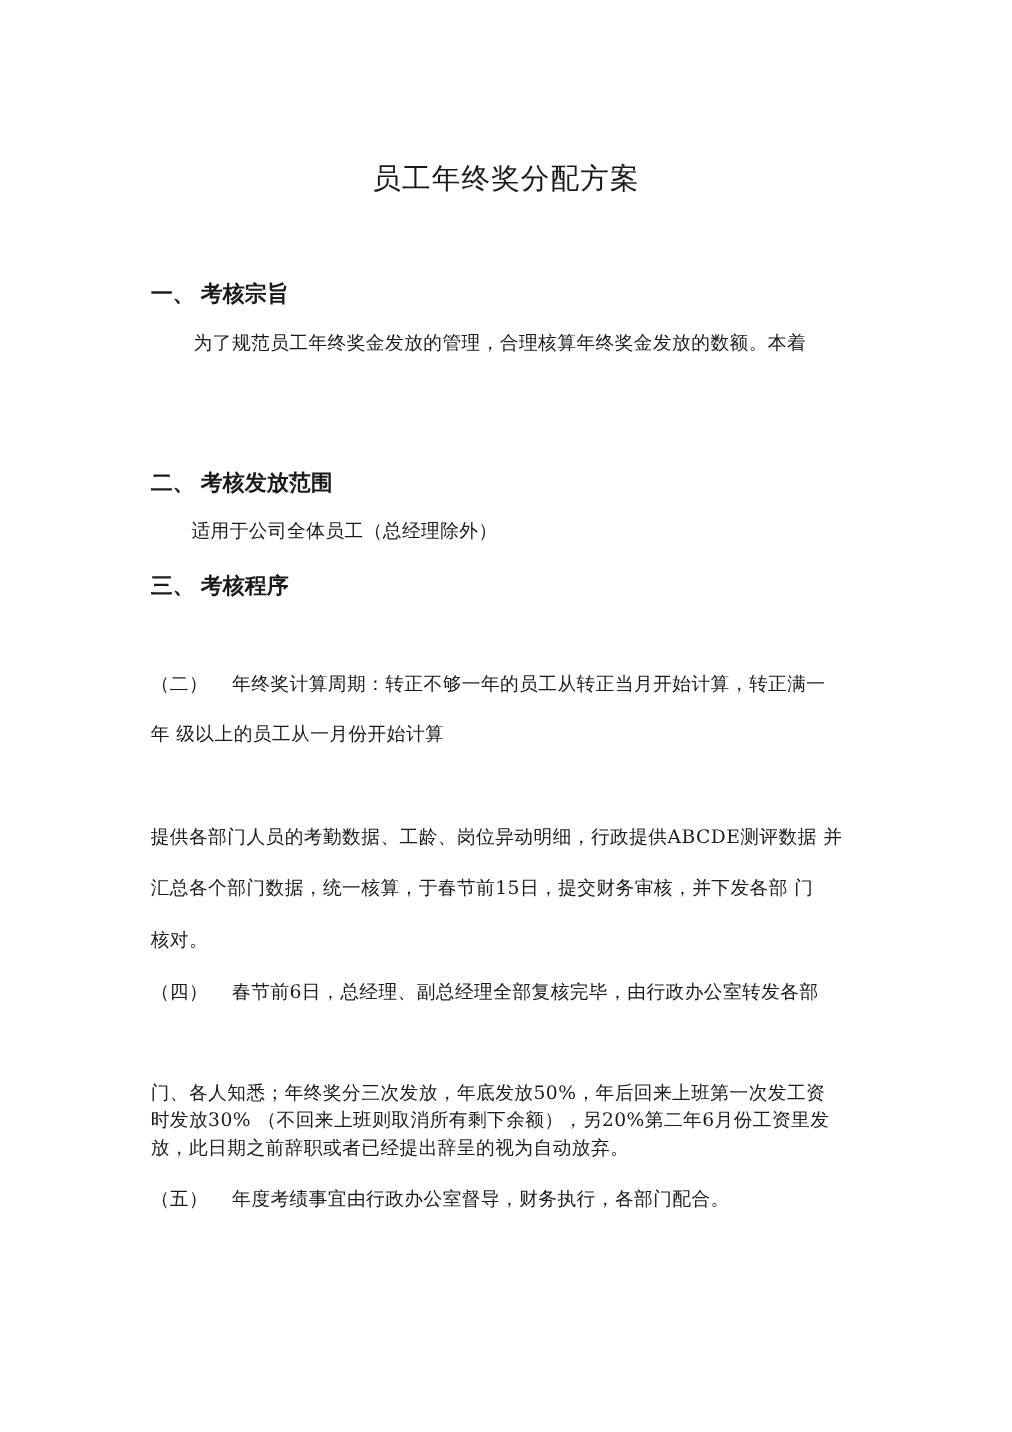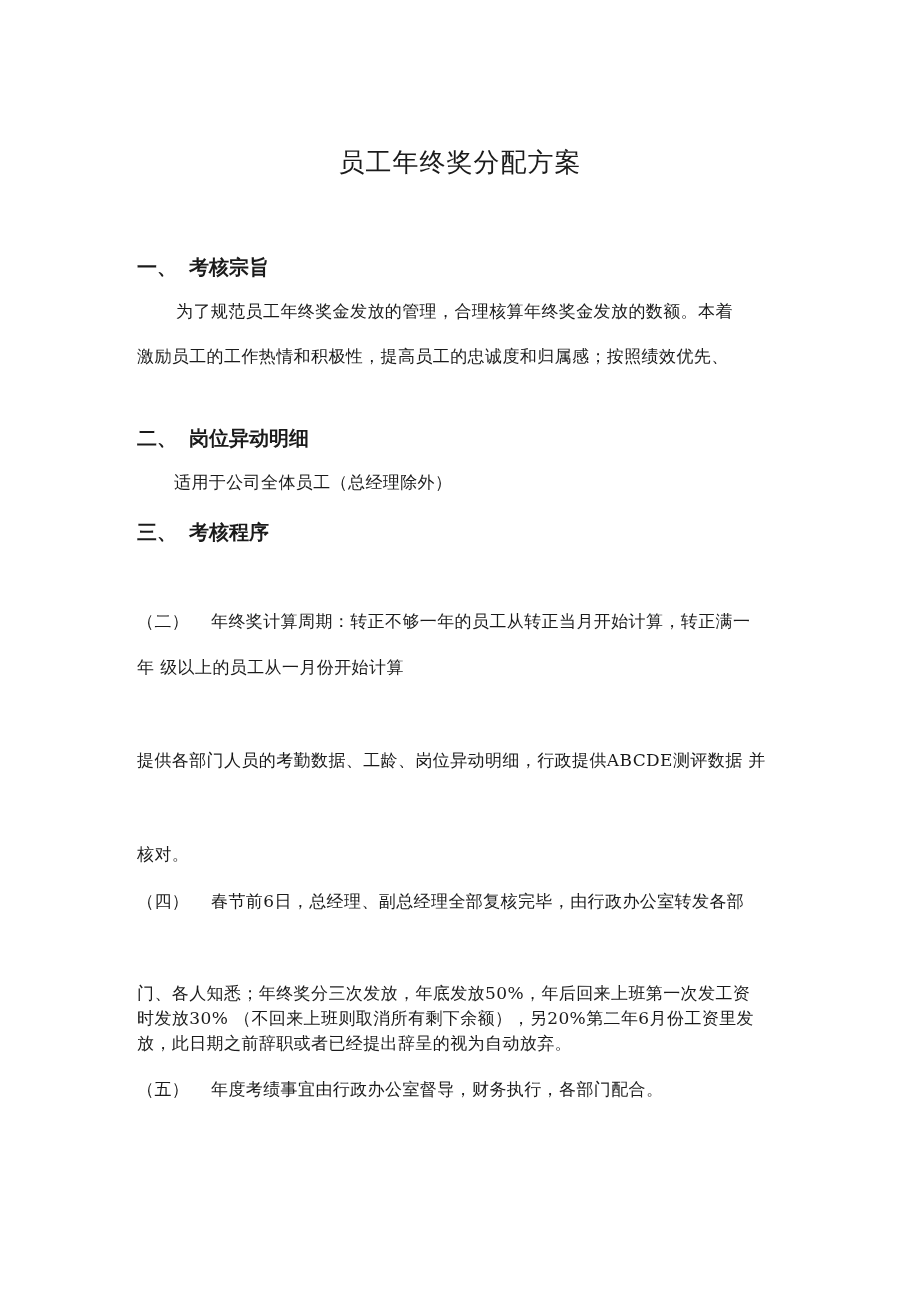--- a/index.html
+++ b/index.html
@@ -30,21 +30,21 @@
     font-size: 26px;
     letter-spacing: 1px;
     font-weight: normal;
     margin: 0;
   }
   .heading {
     position: absolute;
     left: 137px;
     font-size: 20px;
     font-weight: bold;
-    font-family: Liberation Mono, monospace;
+    font-family: Liberation Sans, sans-serif;
     margin: 0;
     white-space: nowrap;
   }
   .line {
     position: absolute;
     font-size: 17px;
     white-space: nowrap;
     margin: 0;
     letter-spacing: 0.4px;
   }
@@ -55,34 +55,34 @@
 </style>
 </head>
 <body>
 
 <div class="page">
 
   <h1 class="title">员工年终奖分配方案</h1>
 
   <h2 class="heading" style="top:254px">一、 考核宗旨</h2>
   <p class="line" style="left:176px; top:300px">为了规范员工年终奖金发放的管理，合理核算年终奖金发放的数额。本着</p>
-  <p class="line" style="left:137px; top:345px">激励员工的工作热情和积极性，提高员工的忠诚度和归属感；按照绩效优先、</p>
 
-  <h2 class="heading" style="top:425px">二、 岗位异动明细</h2>
+  <h2 class="heading" style="top:425px">二、 考核发放范围</h2>
   <p class="line" style="left:174px; top:471px">适用于公司全体员工（总经理除外）</p>
 
   <h2 class="heading" style="top:519px">三、 考核程序</h2>
 
 
   <p class="line" style="left:137px; top:610px">
     <span class="marker">（二）</span><span>年终奖计算周期：转正不够一年的员工从转正当月开始计算，转正满一</span>
   </p>
   <p class="line" style="left:137px; top:656px">年 级以上的员工从一月份开始计算</p>
 
   <p class="line" style="left:137px; top:749px">提供各部门人员的考勤数据、工龄、岗位异动明细，行政提供ABCDE测评数据 并</p>
+  <p class="line" style="left:137px; top:796px">汇总各个部门数据，统一核算，于春节前15日，提交财务审核，并下发各部  门</p>
   <p class="line" style="left:137px; top:843px">核对。</p>
 
   <p class="line" style="left:137px; top:890px">
     <span class="marker">（四）</span><span>春节前6日，总经理、副总经理全部复核完毕，由行政办公室转发各部</span>
   </p>
   <p class="line" style="left:137px; top:982px">门、各人知悉；年终奖分三次发放，年底发放50%，年后回来上班第一次发工资</p>
   <p class="line" style="left:137px; top:1007px">时发放30%  （不回来上班则取消所有剩下余额），另20%第二年6月份工资里发</p>
   <p class="line" style="left:137px; top:1032px">放，此日期之前辞职或者已经提出辞呈的视为自动放弃。</p>
 
   <p class="line" style="left:137px; top:1078px">

